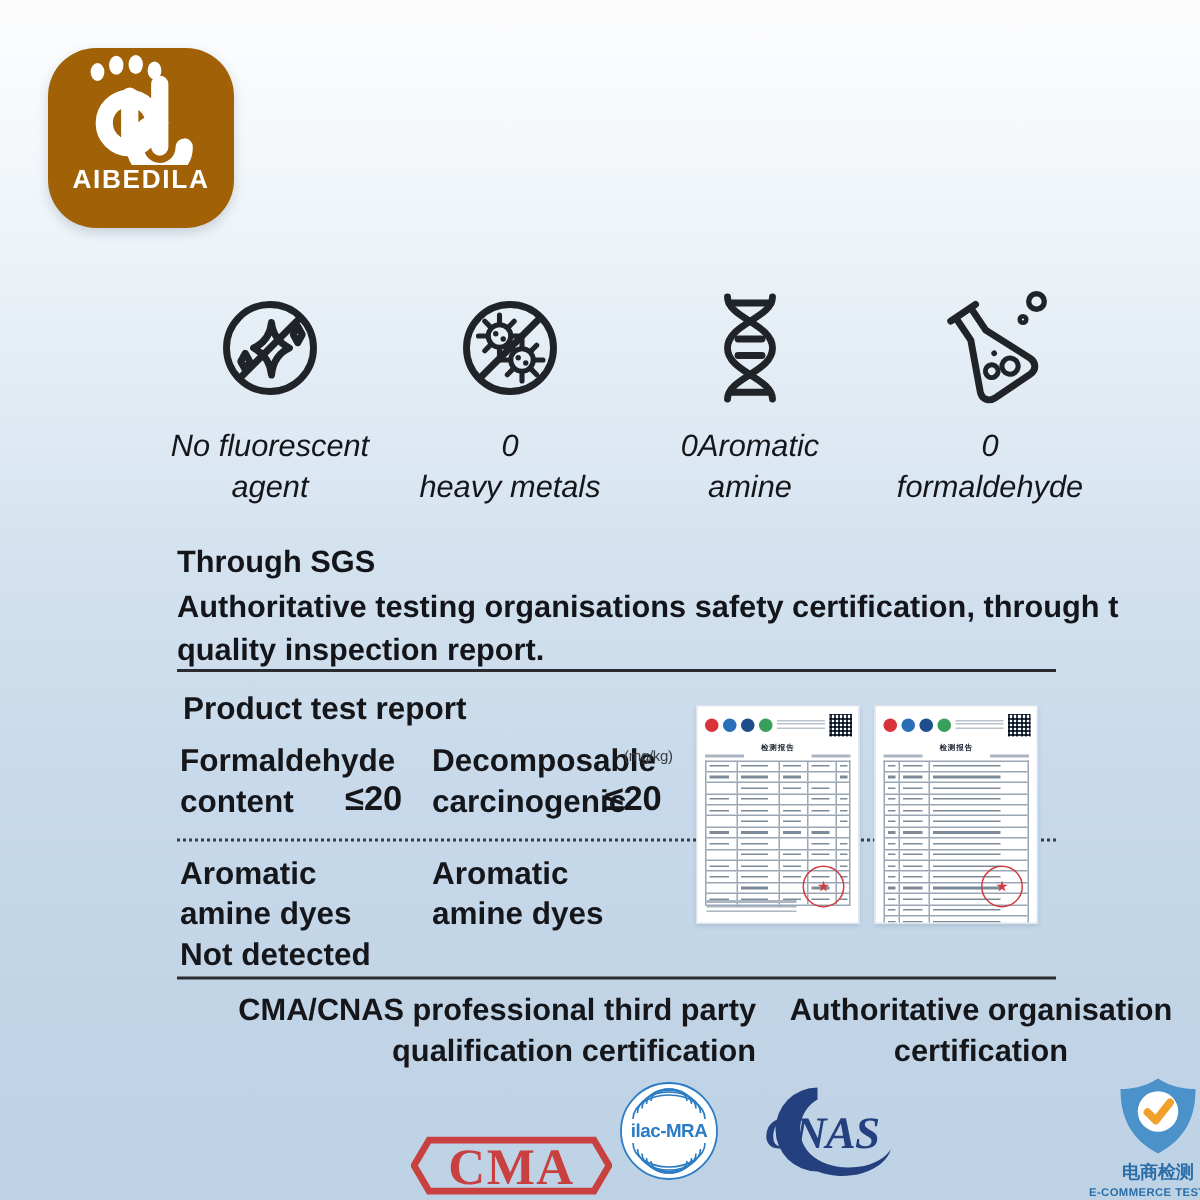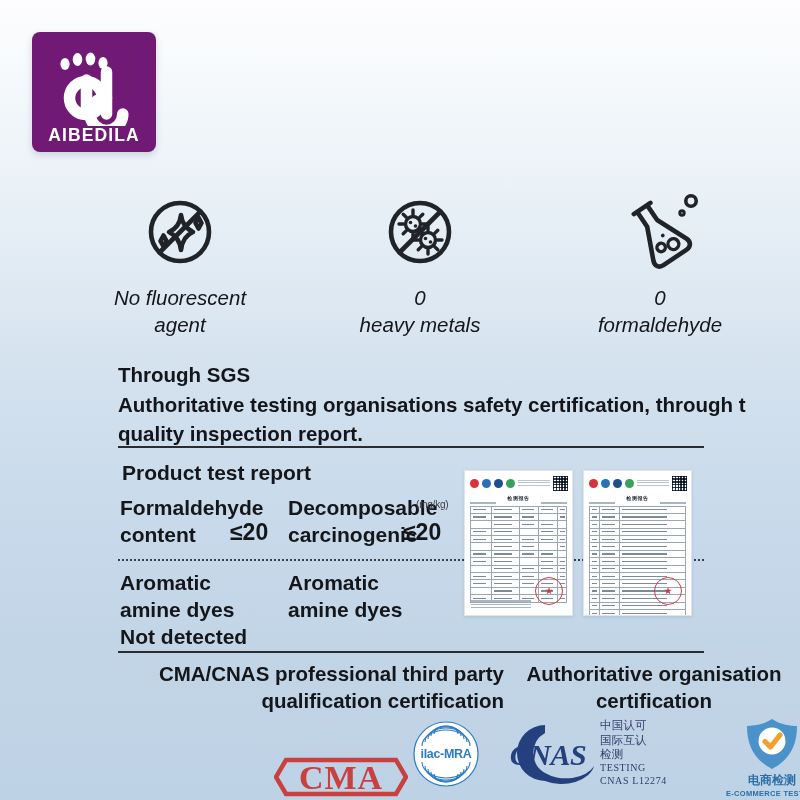--- a/index.html
+++ b/index.html
@@ -29,28 +29,28 @@
     top: 0; left: 0;
     width: 800px;
     height: 172px;
   }
   .logo-tile {
     position: absolute;
     left: 32px;
     top: 32px;
     width: 124px;
     height: 120px;
-    background: #701a75;
-    border-radius: 8px;
+    background: #a16207;
+    border-radius: 32px;
     box-shadow: 0 3px 7px rgba(40,60,90,0.18);
     display: flex;
     flex-direction: column;
     align-items: center;
     justify-content: flex-start;
-    padding-top: 20px;
+    padding-top: 4px;
     box-sizing: border-box;
   }
   .logo-mark { width: 96px; height: 74px; display:block; }
   .logo-word {
     color: #ffffff;
     font-size: 17.5px;
     font-weight: bold;
     letter-spacing: 1.1px;
     line-height: 1;
     margin-top: 1px;
@@ -398,20 +398,32 @@
           <circle cx="34.5" cy="33" r="1.8"></circle>
           <circle cx="44.5" cy="45.5" r="1.8"></circle>
           <circle cx="49.5" cy="49" r="1.8"></circle>
         </g>
       </svg>
     </div>
     <div class="flabel">0
 heavy metals</div>
   </div>
 
+  <div class="feature">
+    <div class="ficon">
+      <svg width="62" height="80" viewBox="0 0 62 80" fill="none" stroke="#202327" stroke-width="4.6" stroke-linecap="round" stroke-linejoin="round">
+        <path d="M16 6 C16 20 46 24 46 40 C46 56 16 60 16 74"></path>
+        <path d="M46 6 C46 20 16 24 16 40 C16 56 46 60 46 74"></path>
+        <path d="M17 10 L45 10 M18.5 69.5 L43.5 69.5"></path>
+        <path d="M23 34 L39 34 M23 45 L39 45"></path>
+      </svg>
+    </div>
+    <div class="flabel">0Aromatic
+amine</div>
+  </div>
 
   <div class="feature">
     <div class="ficon">
       <svg width="84" height="82" viewBox="0 0 84 82" fill="none" stroke="#202327" stroke-width="4.6" stroke-linecap="round" stroke-linejoin="round">
         <g transform="rotate(-34 42 44)">
           <path d="M32 12 L52 12 M36 12 L36 30 L22 62 C20 67 23 71 28 71 L56 71 C61 71 64 67 62 62 L48 30 L48 12"></path>
           <circle cx="36" cy="55" r="4.2" stroke-width="3.4"></circle>
           <circle cx="48" cy="59" r="5.4" stroke-width="3.4"></circle>
           <circle cx="44" cy="46" r="1.9" fill="#202327" stroke="none"></circle>
         </g>
@@ -907,27 +919,20 @@
     </svg>
   </div>
 
   <div class="badge badge-cnas">
     <svg width="122" height="62" viewBox="0 0 122 62">
       <path d="M61 3 A28 28 0 0 0 61 59 A33 22 0 0 0 110 44 A30 19 0 0 1 61 51 A23 23 0 0 1 61 11 Z" fill="#24407e"></path>
       <text x="64" y="43" text-anchor="middle" font-family="'Liberation Serif', serif" font-size="30" font-weight="bold" font-style="italic" fill="#24407e" letter-spacing="-0.5">CNAS</text>
     </svg>
   </div>
 
-  <div class="badge badge-cnastext">
-    <div>中国认可</div>
-    <div>国际互认</div>
-    <div>检测</div>
-    <div class="en">TESTING</div>
-    <div class="en">CNAS  L12274</div>
-  </div>
 
   <div class="badge badge-ecom">
     <svg width="66" height="58" viewBox="0 0 66 58">
       <path d="M33 3 C24 9 14 10 8 10 C8 28 14 43 33 53 C52 43 58 28 58 10 C52 10 42 9 33 3 Z" fill="#4a92c9"></path>
       <circle cx="33" cy="25" r="13.5" fill="#ffffff"></circle>
       <path d="M26 25.5 L31.5 31 L41 19" fill="none" stroke="#f2a02c" stroke-width="5.2" stroke-linecap="round" stroke-linejoin="round"></path>
     </svg>
     <div class="ecom-cn">电商检测</div>
     <div class="ecom-en">E-COMMERCE TESTING</div>
   </div>

